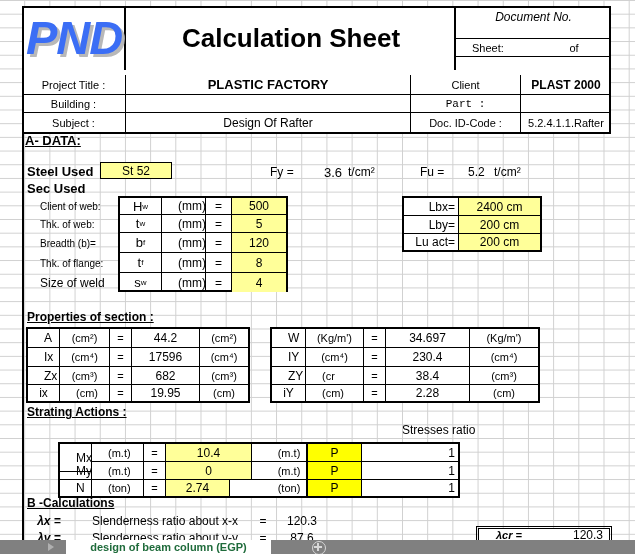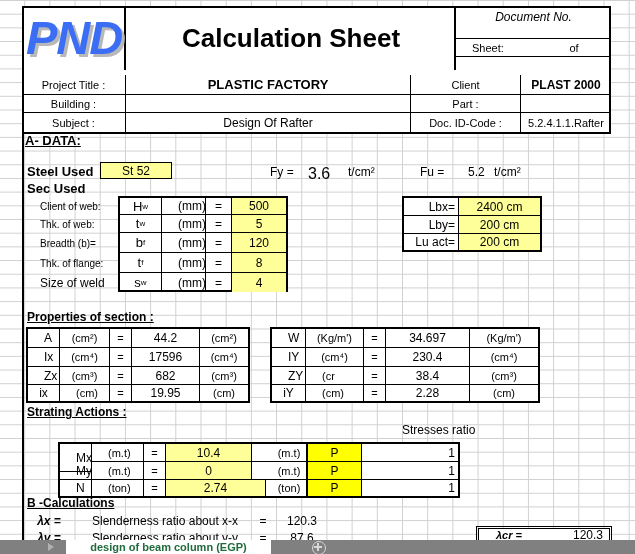--- a/index.html
+++ b/index.html
@@ -95,34 +95,34 @@
     <div class="cell ctr" style="left:130px;top:0px;width:25px;height:17px;"></div>
   </div>
 
   <div class="cell ctr bb br b" style="left:126px;top:75px;width:285px;height:20px;font-size:13px;">PLASTIC FACTORY</div>
   <div class="cell ctr bb br" style="left:22px;top:75px;width:104px;height:20px;">Project Title :</div>
   <div class="cell ctr bb br" style="left:411px;top:75px;width:110px;height:20px;">Client</div>
   <div class="cell ctr bb b" style="left:521px;top:75px;width:90px;height:20px;font-size:12px;">PLAST 2000</div>
 
   <div class="cell ctr bb br" style="left:22px;top:95px;width:104px;height:18px;">Building :</div>
   <div class="cell ctr bb br" style="left:126px;top:95px;width:285px;height:18px;"></div>
-  <div class="cell ctr bb br" style="left:411px;top:95px;width:110px;height:18px;">Part :</div>
+  <div class="cell ctr bb br" style="left:411px;top:95px;width:110px;height:18px;font-family:Liberation Mono, monospace;">Part :</div>
   <div class="cell ctr bb" style="left:521px;top:95px;width:90px;height:18px;"></div>
 
   <div class="cell ctr br" style="left:22px;top:113px;width:104px;height:19px;">Subject :</div>
   <div class="cell ctr br" style="left:126px;top:113px;width:285px;height:19px;font-size:12px;">Design Of Rafter</div>
   <div class="cell ctr br" style="left:411px;top:113px;width:110px;height:19px;">Doc. ID-Code :</div>
   <div class="cell ctr" style="left:521px;top:113px;width:90px;height:19px;font-size:11px;">5.2.4.1.1.Rafter</div>
 
   <div class="txt b u" style="left:25px;top:134px;font-size:13px;">A-  DATA:</div>
 
   <div class="txt b" style="left:27px;top:165px;font-size:13px;">Steel Used</div>
   <div class="cell ctr yel" style="left:100px;top:162px;width:72px;height:17px;border:1.5px solid #000;font-size:12px;">St 52</div>
   <div class="txt" style="left:270px;top:166px;font-size:12px;">Fy =</div>
-  <div class="txt" style="left:308px;top:166px;font-size:16px;">3.6</div>
+  <div class="txt" style="left:324px;top:166px;font-size:13px;">3.6</div>
   <div class="txt" style="left:348px;top:166px;font-size:12px;">t/cm²</div>
   <div class="txt" style="left:420px;top:166px;font-size:12px;">Fu =</div>
   <div class="txt" style="left:468px;top:166px;font-size:12px;">5.2</div>
   <div class="txt" style="left:494px;top:166px;font-size:12px;">t/cm²</div>
 
   <div class="txt b" style="left:27px;top:182px;font-size:13px;">Sec Used</div>
 
   <div class="box" style="left:118px;top:196px;width:170px;height:96px;"></div>
 
   <div class="cell lft" style="left:24px;top:198px;width:92px;height:17px;font-size:10px;">Client of web:</div>
@@ -241,21 +241,21 @@
 
   <div class="cell lft bb br" style="left:60px;top:462px;width:32px;height:18px;font-size:12px;">My</div>
   <div class="cell lft bb br" style="left:92px;top:462px;width:52px;height:18px;font-size:11px;">(m.t)</div>
   <div class="cell ctr bb br" style="left:144px;top:462px;width:22px;height:18px;font-size:11px;">=</div>
   <div class="cell ctr bb br yel" style="left:166px;top:462px;width:86px;height:18px;font-size:12px;">0</div>
   <div class="cell ctr bb" style="left:252px;top:462px;width:74px;height:18px;font-size:11px;">(m.t)</div>
 
   <div class="cell lft br" style="left:60px;top:480px;width:32px;height:16px;font-size:12px;">N</div>
   <div class="cell lft br" style="left:92px;top:480px;width:52px;height:16px;font-size:11px;">(ton)</div>
   <div class="cell ctr br" style="left:144px;top:480px;width:22px;height:16px;font-size:11px;">=</div>
-  <div class="cell ctr br yel" style="left:166px;top:480px;width:100px;height:16px;font-size:12px;text-align:right;">2.74</div>
+  <div class="cell ctr br yel" style="left:166px;top:480px;width:64px;height:16px;font-size:12px;text-align:right;">2.74</div>
   <div class="cell ctr" style="left:252px;top:480px;width:74px;height:16px;font-size:11px;">(ton)</div>
 
   <div class="txt" style="left:402px;top:424px;font-size:12px;">Stresses ratio</div>
 
   <div class="box" style="left:306px;top:442px;width:154px;height:56px;"></div>
   <div class="cell ctr bb br yel2" style="left:308px;top:444px;width:54px;height:18px;font-size:12px;">P</div>
   <div class="cell rgt bb" style="left:362px;top:444px;width:96px;height:18px;font-size:12px;">1</div>
   <div class="cell ctr bb br yel2" style="left:308px;top:462px;width:54px;height:18px;font-size:12px;">P</div>
   <div class="cell rgt bb" style="left:362px;top:462px;width:96px;height:18px;font-size:12px;">1</div>
   <div class="cell ctr br yel2" style="left:308px;top:480px;width:54px;height:16px;font-size:12px;">P</div>

